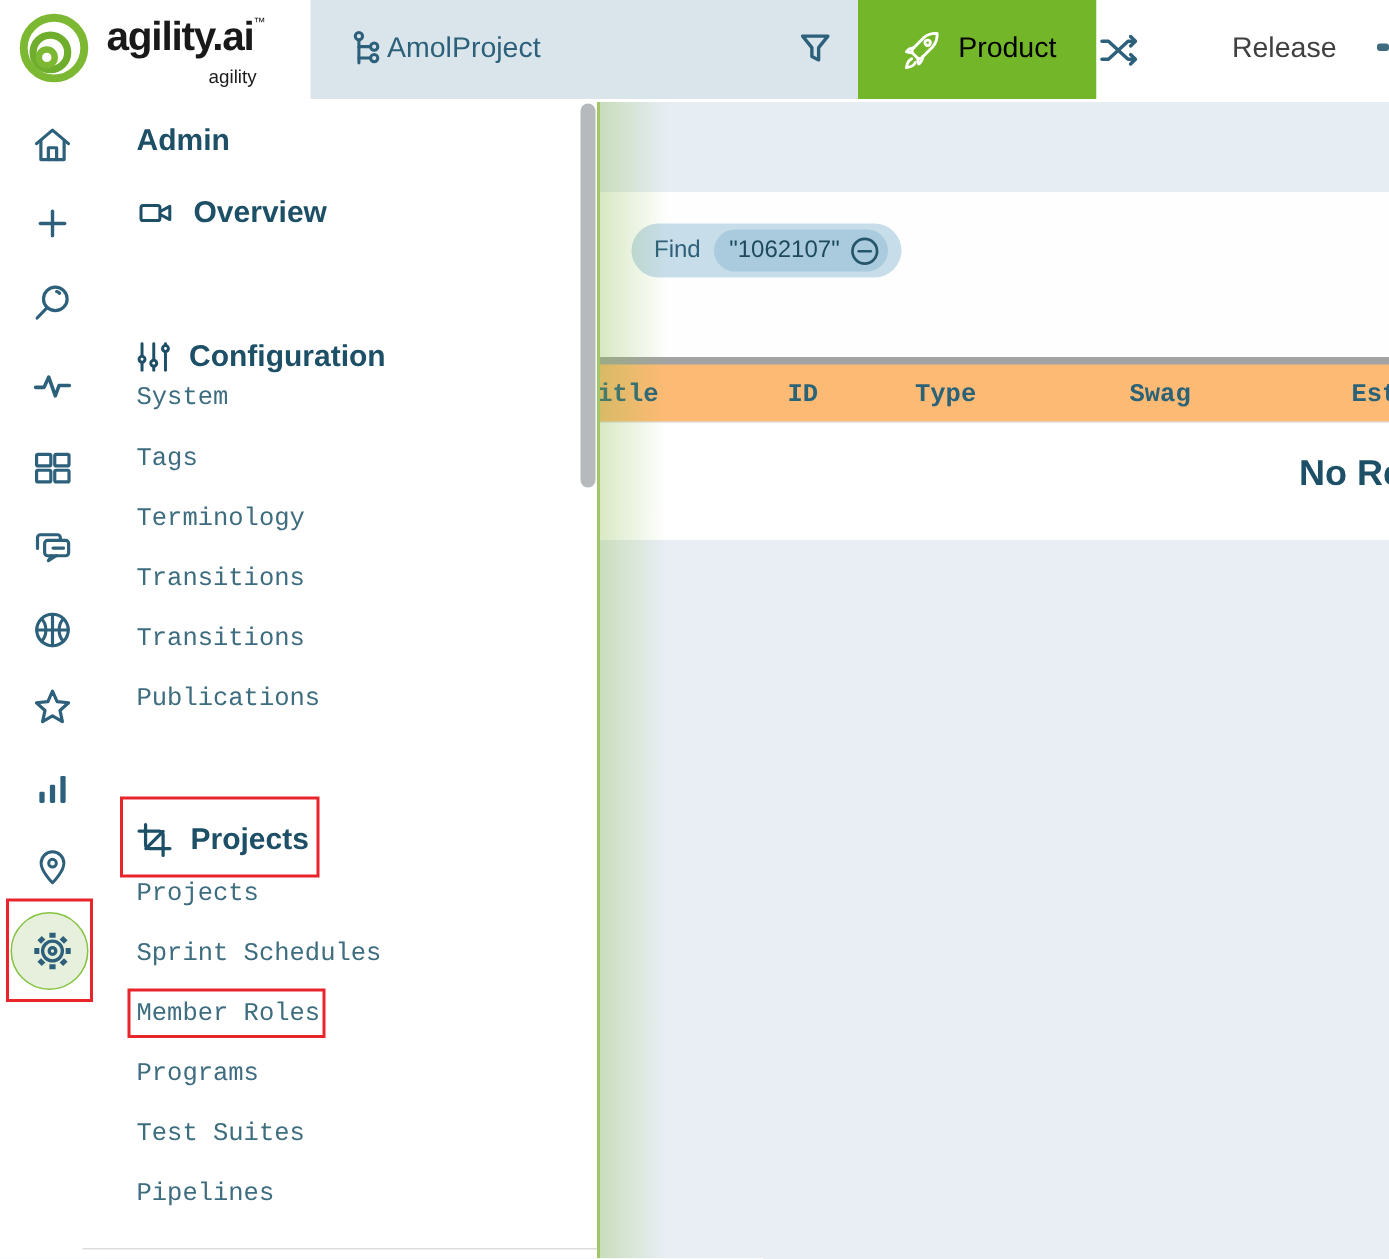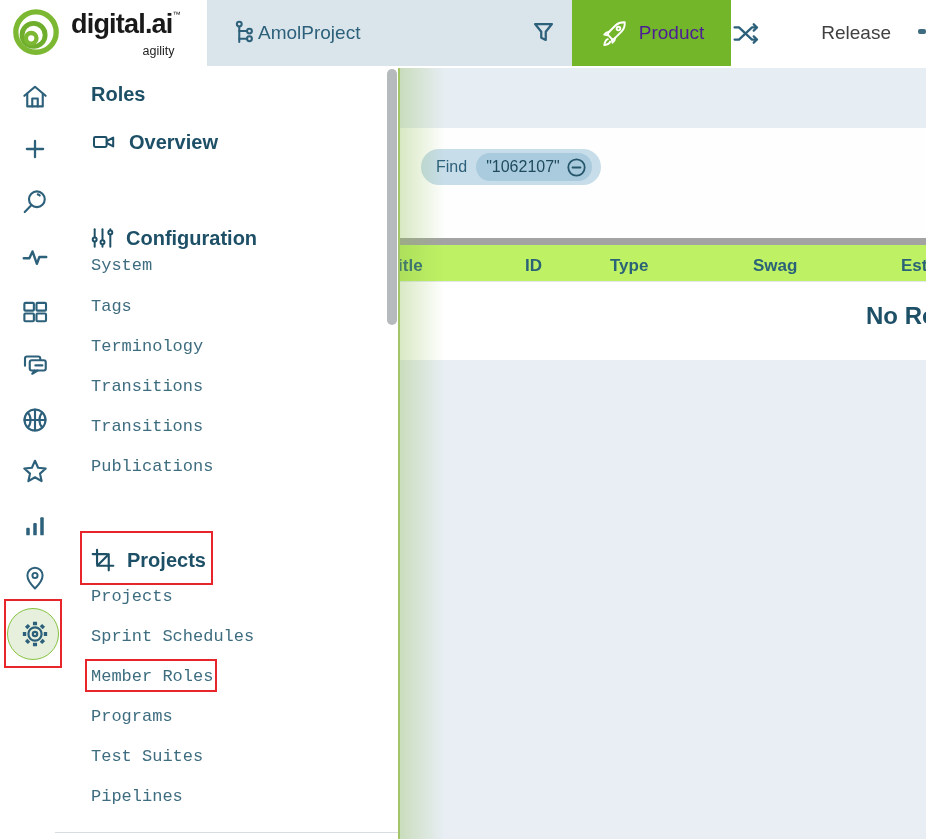--- a/index.html
+++ b/index.html
@@ -13,21 +13,21 @@
   .brand-logo{margin-left:11px;}
   .wordmark-wrap{margin-left:10px;line-height:1;position:relative;top:1px;}
   .wordmark{font-size:27px;font-weight:700;color:#191919;letter-spacing:-0.8px;}
   .tm{font-size:8px;color:#191919;vertical-align:top;}
   .brand-sub{text-align:right;font-size:12.5px;color:#1c1c1c;margin-top:7px;padding-right:6px;}
   .proj-sel{left:207px;top:0;width:365px;height:66px;background:#d9e5eb;display:flex;align-items:center;}
   .proj-sel .lbl{font-size:19px;color:#2d607a;text-align:center;}
   .proj-tree{margin-left:25px;display:flex;}
   .funnel{position:absolute;right:15px;top:19px;}
   .tab{top:0;height:66px;display:flex;align-items:center;justify-content:center;gap:11px;font-size:19px;cursor:default;}
-  .tab-product{left:572px;width:159px;background:#74b62a;color:#4c1d95;}
+  .tab-product{left:572px;width:159px;background:#74b62a;color:#000000;}
   .tab-release{left:731px;width:160px;background:#fff;color:#404040;justify-content:space-between;}
   .sliver{left:918px;top:29px;width:8px;height:5px;border-radius:2px;background:#3f6b80;}
 
   
   .rail{left:0;top:66px;width:70px;height:773px;background:#fff;border-right:1px solid #ebeeee;z-index:10;}
   .rail-ic{position:absolute;left:35px;transform:translate(-50%,-50%);display:flex;}
   .gear-halo{position:absolute;left:7px;top:542px;width:52px;height:52px;border-radius:50%;
              background:#e7f0dd;border:1.5px solid #85c340;box-sizing:border-box;}
 
   
@@ -35,22 +35,22 @@
   .panel-title{position:absolute;left:21px;top:17px;font-size:20px;font-weight:700;color:#1d4f66;}
   .sec-row{position:absolute;left:20px;display:flex;align-items:center;gap:11px;
            font-size:20px;font-weight:700;color:#1d4f66;}
   .menu-item{position:absolute;left:21px;font-size:17px;color:#3e6d80;white-space:nowrap;font-family:Liberation Mono, monospace;}
   .scroll-thumb{position:absolute;left:317px;top:3px;width:10px;height:256px;border-radius:5px;background:#b6babc;}
 
   
   .main{left:70px;top:66px;width:856px;height:773px;background:#fff;z-index:5;overflow:hidden;}
   .band{position:absolute;left:0;right:0;top:2px;height:60px;background:#e6edf3;}
   .find-zone{position:absolute;left:0;right:0;top:62px;height:110px;background:#fdfefd;}
-  .thead{position:absolute;left:0;right:0;top:172px;height:44px;background:#bef264;
-         border-top:7px solid #a3a3a3;border-bottom:1px solid #e4e8ea;box-sizing:border-box;}
+  .thead{position:absolute;left:0;right:0;top:172px;height:44px;background:#fdba74;
+         border-top:5px solid #a3a3a3;border-bottom:1px solid #e4e8ea;box-sizing:border-box;font-family:Liberation Mono, monospace;}
   .th{position:absolute;top:11px;font-size:17px;font-weight:700;color:#2a6278;white-space:nowrap;}
   .empty-row{position:absolute;left:0;right:0;top:216px;height:78px;background:#fff;}
   .no-results{position:absolute;left:796px;top:20px;font-size:24px;font-weight:600;color:#1d4f66;white-space:nowrap;}
   .empty-bottom{position:absolute;left:0;right:0;top:294px;bottom:0;background:#e8eef4;}
   .green-edge{position:absolute;left:328px;top:2px;bottom:0;width:46px;
               background:linear-gradient(90deg,rgba(139,186,73,0.32),rgba(139,186,73,0));
               border-left:2px solid #a2c568;box-sizing:border-box;}
   
   .chip{position:absolute;left:351px;top:83px;height:36px;border-radius:18px;background:#c7dde9;
         display:flex;align-items:center;padding:0 9px 0 15px;gap:9px;}
@@ -192,21 +192,21 @@
           <path d="M5.2 12 H2.6"></path>
             <path d="M7.19 7.19 L5.35 5.35"></path>
           <path d="M12 5.2 V2.6"></path>
             <path d="M16.81 7.19 L18.65 5.35"></path>
         </g>
       </svg>
     </span>
   </div>
 
   <div class="abs panel">
-    <div class="panel-title">Roles</div>
+    <div class="panel-title">Admin</div>
 
     <div class="sec-row" style="top:64px">
       <svg width="28" height="24" viewBox="0 0 24 24" class="tealstroke" style="stroke-width:2;stroke:#1d4f66">
         <rect x="2" y="7" width="12.6" height="10" rx="1.4"></rect>
           <path d="M14.8 11 L21.2 7.6 V16.4 L14.8 13"></path>
       </svg>
       <span>Overview</span>
     </div>
 
     <div class="sec-row" style="top:159px">
@@ -253,21 +253,21 @@
   <div class="abs header">
     <div class="abs brand">
       <span class="brand-logo">
         <svg width="50" height="50" viewBox="0 0 52 52">
           <circle cx="26" cy="25" r="21" stroke="#7cb832" stroke-width="5.5" fill="none"></circle>
           <circle cx="23.5" cy="28" r="12" stroke="#6fae2c" stroke-width="5" fill="none"></circle>
           <circle cx="21" cy="31.5" r="5.5" stroke="#7cb832" stroke-width="4.5" fill="none"></circle>
         </svg>
       </span>
       <span class="wordmark-wrap">
-        <span class="wordmark">digital.ai</span><span class="tm">™</span>
+        <span class="wordmark">agility.ai</span><span class="tm">™</span>
         <div class="brand-sub">agility</div>
       </span>
     </div>
 
     <div class="abs proj-sel">
       <span class="proj-tree">
         <svg width="26" height="28" viewBox="0 0 20 22" class="tealstroke" style="stroke-width:1.6">
           <circle cx="5.5" cy="4" r="1.9"></circle>
             <path d="M5.5 6.2 V18"></path>
           <path d="M5.5 9.5 h5.8"></path>

